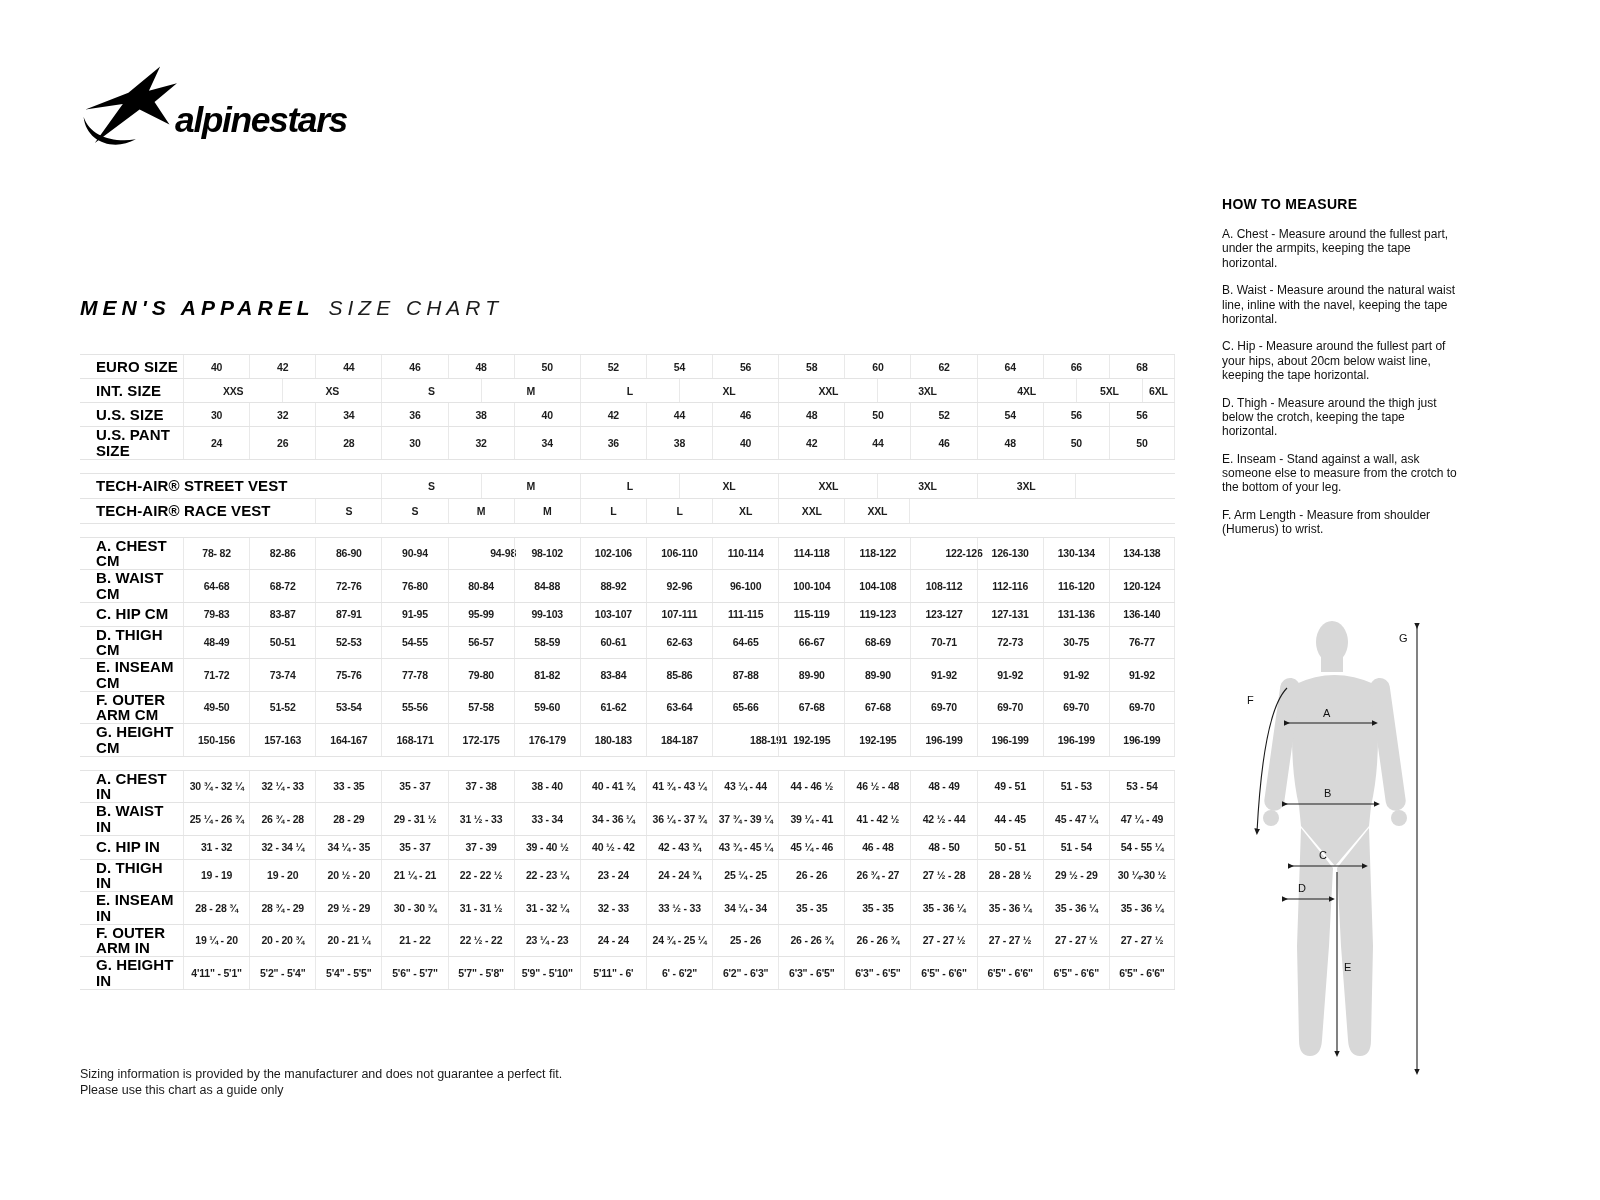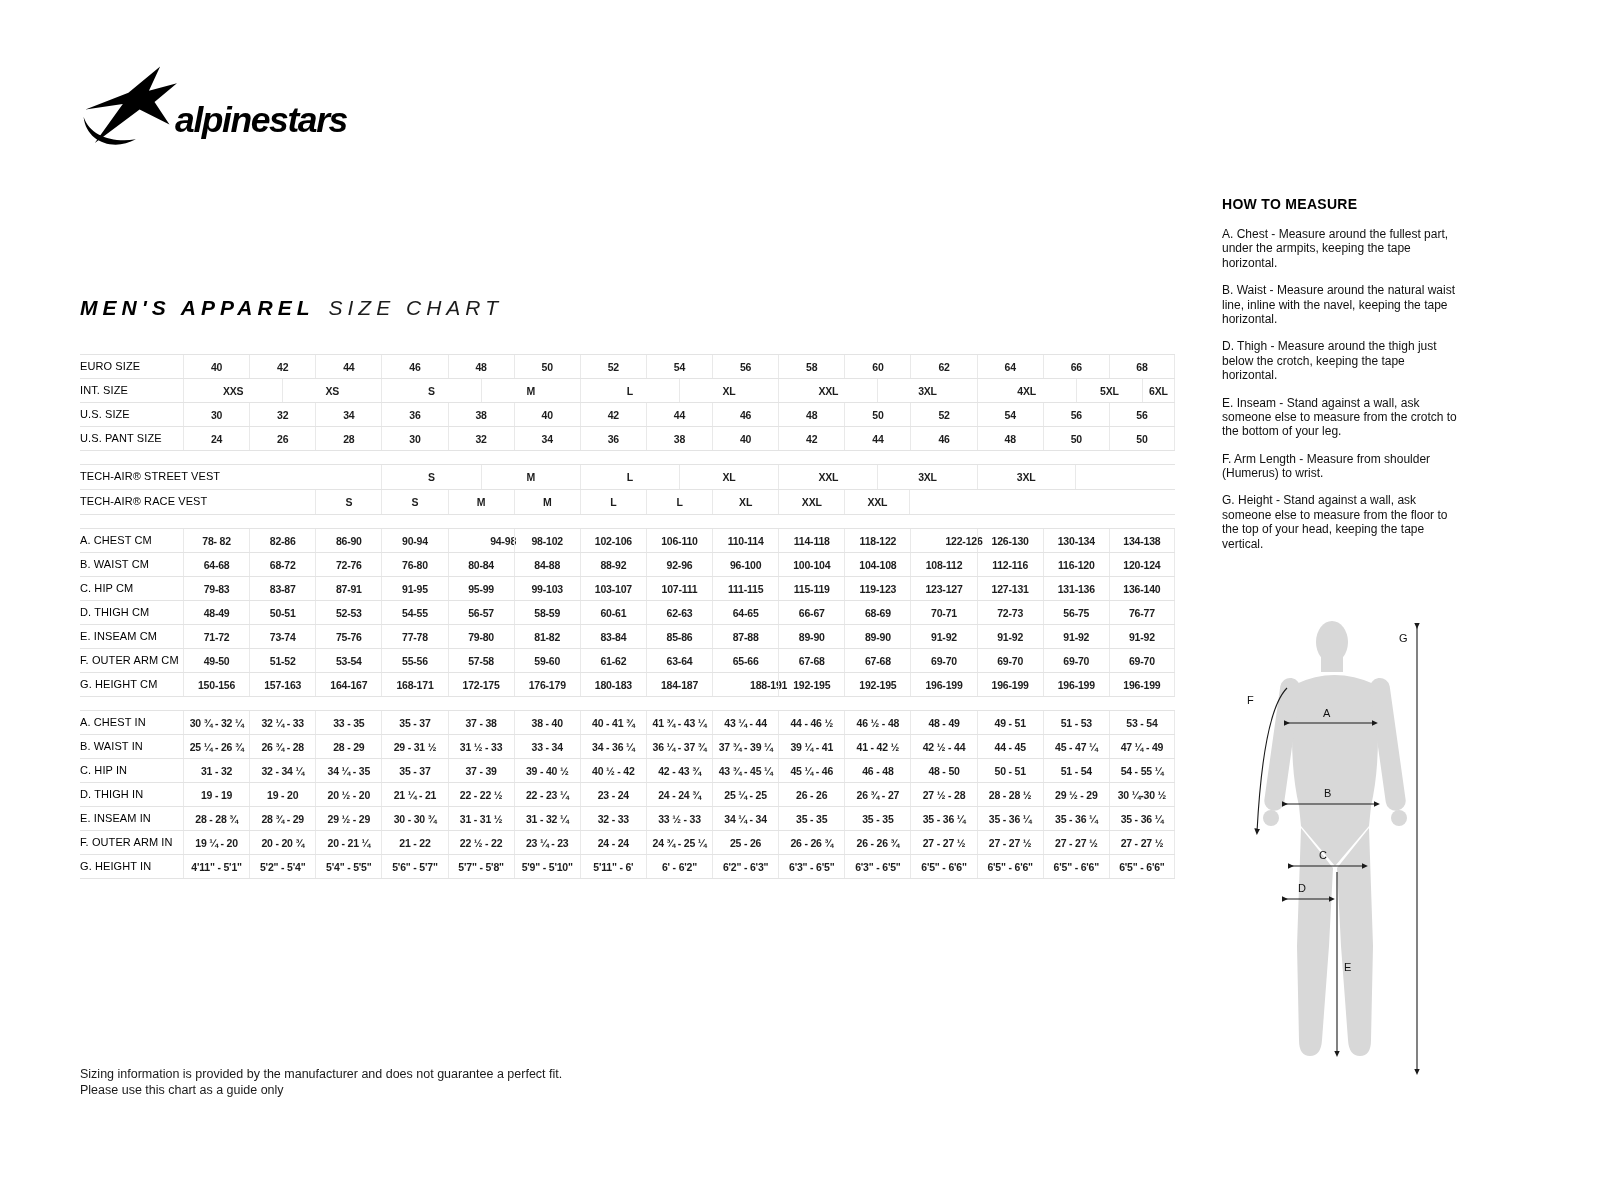--- a/index.html
+++ b/index.html
@@ -14,22 +14,22 @@
   .title { position:absolute; left:80px; top:296px; white-space:nowrap; font-size:21px; font-style:italic; }
   .t-main { font-weight:bold; letter-spacing:5px; color:#000; margin-right:14px; }
   .t-sub  { font-weight:normal; letter-spacing:5px; color:#1c1c1c; }
   
   .size-table { position:absolute; left:80px; top:354px; width:1095px; }
   .block { border-top:1px solid #e3e3e3; }
   .block + .block { margin-top:13px; }
   .t-row { display:grid; grid-template-columns:103px repeat(30,1fr); min-height:24px; border-bottom:1px solid #e3e3e3; }
   .t-row.tall { min-height:25px; }
   .t-label {
-    display:flex; align-items:center; font-size:11px; font-weight:normal; color:#000;
-    letter-spacing:0.1px; line-height:1.05; padding-right:4px;
+    display:flex; align-items:center; font-size:15px; font-weight:bold; color:#000;
+    letter-spacing:0.1px; line-height:1.05; padding-right:4px;margin-left:16px;
   }
   .t-label.nowrap { white-space:nowrap; overflow:visible; z-index:2; }
   .t-cell {
     display:flex; align-items:center; justify-content:center;
     font-size:10.5px; font-weight:bold; color:#1d1d1d; letter-spacing:-0.2px;
     border-left:1px solid #e9e9e9; white-space:nowrap;
   }
   .t-cell.empty { border-left:none; }
   .t-cell.endcap { border-right:1px solid #e9e9e9; }
   
@@ -222,21 +222,21 @@
           <div class="t-cell" style="grid-column: span 2;">54-55</div>
           <div class="t-cell" style="grid-column: span 2;">56-57</div>
           <div class="t-cell" style="grid-column: span 2;">58-59</div>
           <div class="t-cell" style="grid-column: span 2;">60-61</div>
           <div class="t-cell" style="grid-column: span 2;">62-63</div>
           <div class="t-cell" style="grid-column: span 2;">64-65</div>
           <div class="t-cell" style="grid-column: span 2;">66-67</div>
           <div class="t-cell" style="grid-column: span 2;">68-69</div>
           <div class="t-cell" style="grid-column: span 2;">70-71</div>
           <div class="t-cell" style="grid-column: span 2;">72-73</div>
-          <div class="t-cell" style="grid-column: span 2;">56-75</div>
+          <div class="t-cell" style="grid-column: span 2;">30-75</div>
           <div class="t-cell endcap" style="grid-column: span 2;">76-77</div>
         </div>
         <div class="t-row">
           <div class="t-label">E. INSEAM CM</div>
           <div class="t-cell" style="grid-column: span 2;">71-72</div>
           <div class="t-cell" style="grid-column: span 2;">73-74</div>
           <div class="t-cell" style="grid-column: span 2;">75-76</div>
           <div class="t-cell" style="grid-column: span 2;">77-78</div>
           <div class="t-cell" style="grid-column: span 2;">79-80</div>
           <div class="t-cell" style="grid-column: span 2;">81-82</div>
@@ -414,24 +414,24 @@
           <div class="t-cell" style="grid-column: span 2;">6'5" - 6'6"</div>
           <div class="t-cell endcap" style="grid-column: span 2;">6'5" - 6'6"</div>
         </div>
       </div>
     </div>
 
   <div class="howto">
     <h2>HOW TO MEASURE</h2>
     <p>A. Chest - Measure around the fullest part, under the armpits, keeping the tape horizontal.</p>
     <p>B. Waist - Measure around the natural waist line, inline with the navel, keeping the tape horizontal.</p>
+    <p>C. Hip - Measure around the fullest part of your hips, about 20cm below waist line, keeping the tape horizontal.</p>
     <p>D. Thigh - Measure around the thigh just below the crotch, keeping the tape horizontal.</p>
     <p>E. Inseam - Stand against a wall, ask someone else to measure from the crotch to the bottom of your leg.</p>
     <p>F. Arm Length - Measure from shoulder (Humerus) to wrist.</p>
-    <p>G. Height - Stand against a wall, ask someone else to measure from the floor to the top of your head, keeping the tape vertical.</p>
   </div>
 
   <div class="figure">
     <svg viewBox="0 0 200 474">
       <defs>
         <marker id="ah" markerUnits="userSpaceOnUse" markerWidth="7" markerHeight="7" refX="3.5" refY="3.5" orient="auto">
           <path d="M0,0.6 L6.4,3.5 L0,6.4 Z" fill="#1a1a1a"></path>
         </marker>
       </defs>
 

